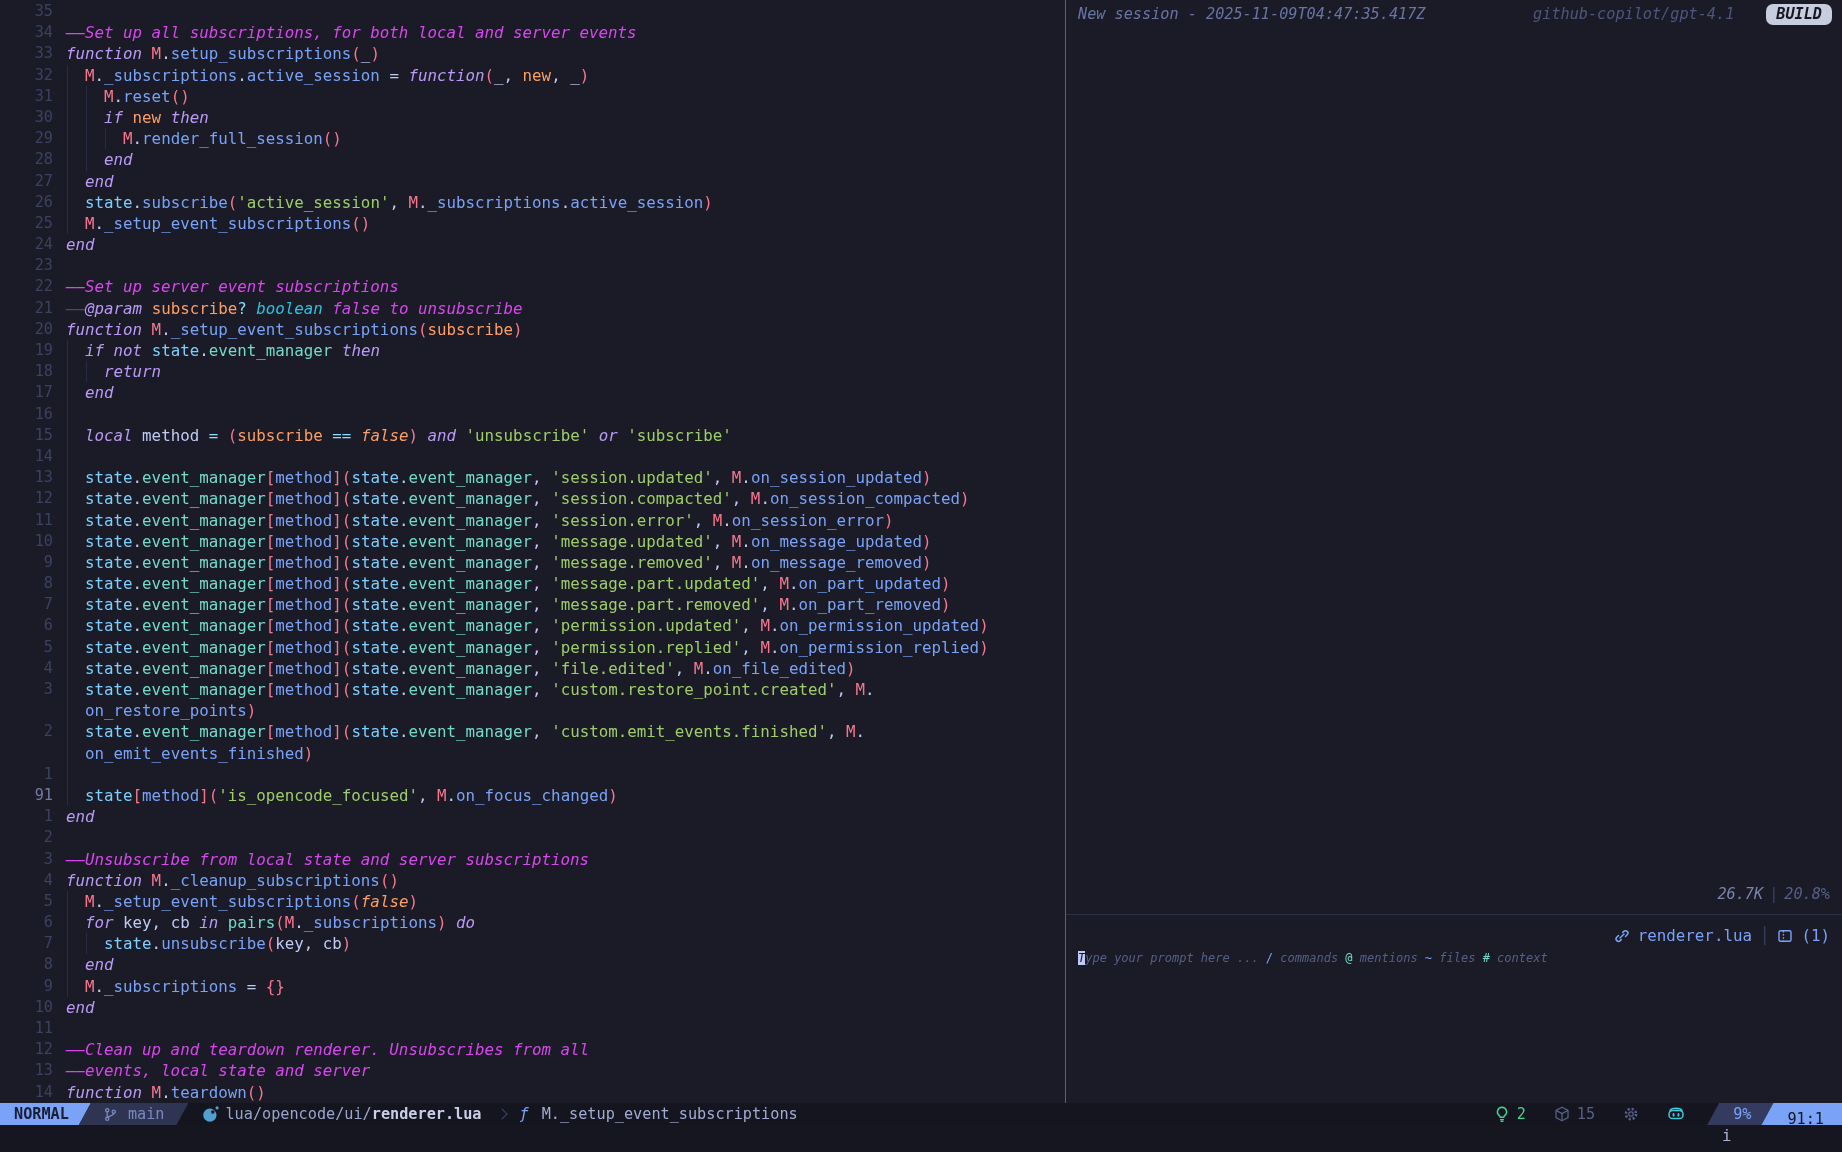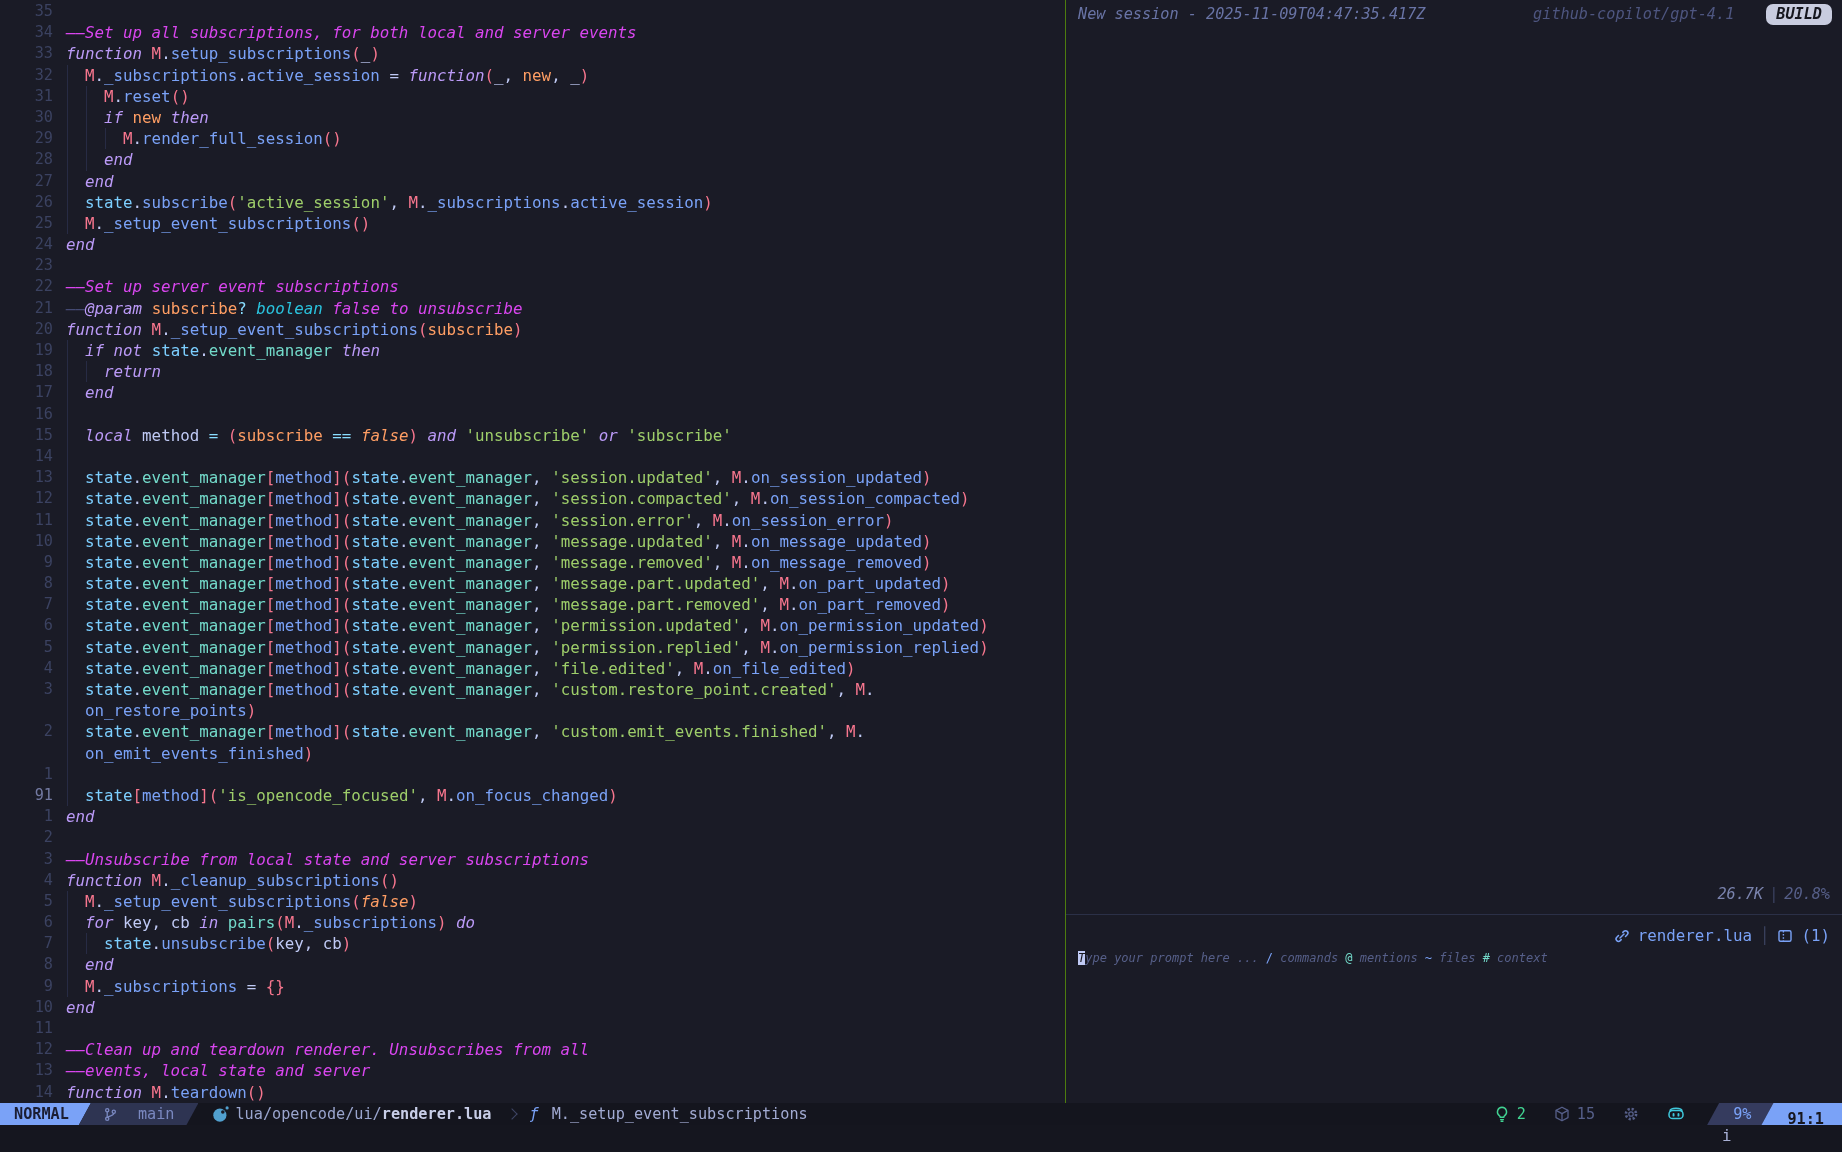--- a/index.html
+++ b/index.html
@@ -81,21 +81,21 @@
   }
   .sl-left{display:flex;align-items:stretch;}
   .seg{display:flex;align-items:center;}
   #seg-mode{
     background:#7aa2f7;color:#1b1e33;font-weight:bold;
     padding:0 22px 0 14px;
     clip-path:polygon(0 0,100% 0,calc(100% - 12px) 100%,0 100%);
   }
   #seg-branch{
     background:#2e3452;color:#7a88c0;
-    margin-left:-12px;padding:0 24px 0 24px;gap:20px;
+    margin-left:-12px;padding:0 24px 0 24px;gap:10px;
     clip-path:polygon(12px 0,100% 0,calc(100% - 12px) 100%,0 100%);
   }
   #file-crumb{display:flex;align-items:center;margin-left:14px;gap:6px;color:#9aa5ce;}
   #path-prefix{color:#9aa5ce;}
   #file-name{color:#c8cee8;font-weight:bold;}
   .crumb-chevron{
     width:7px;height:7px;border-top:1.6px solid #3f4666;border-right:1.6px solid #3f4666;
     transform:rotate(45deg);margin:0 8px 0 10px;flex:none;
   }
   #fn-symbol{color:#7aa2f7;font-style:italic;margin-right:7px;}
@@ -105,21 +105,21 @@
   .icon-cluster{display:flex;align-items:center;gap:7px;padding-right:22px;}
   .icon-gap{width:14px;}
   .cnt-green{color:#41d392;}
   .cnt-dim{color:#565f89;}
   #seg-percent{
     background:#353b5e;color:#7aa2f7;
     padding:0 22px 0 26px;
     clip-path:polygon(12px 0,100% 0,calc(100% - 12px) 100%,0 100%);
   }
   #seg-position{
-    background:#7aa2f7;color:#16161e;font-weight:bold;
+    background:#7aa2f7;color:#16161e;font-weight:normal;
     margin-left:-12px;padding:10px 18px 0 26px;
     clip-path:polygon(12px 0,100% 0,100% 100%,0 100%);
   }
   
   #cmdline{position:absolute;top:1125px;left:0;width:1842px;height:27px;background:#15161f;}
   #pending-key{position:absolute;left:1722px;top:1px;color:#a9b1d6;font-size:15.8px;}
 
   svg{display:block;flex:none;}
 </style>
 </head>

